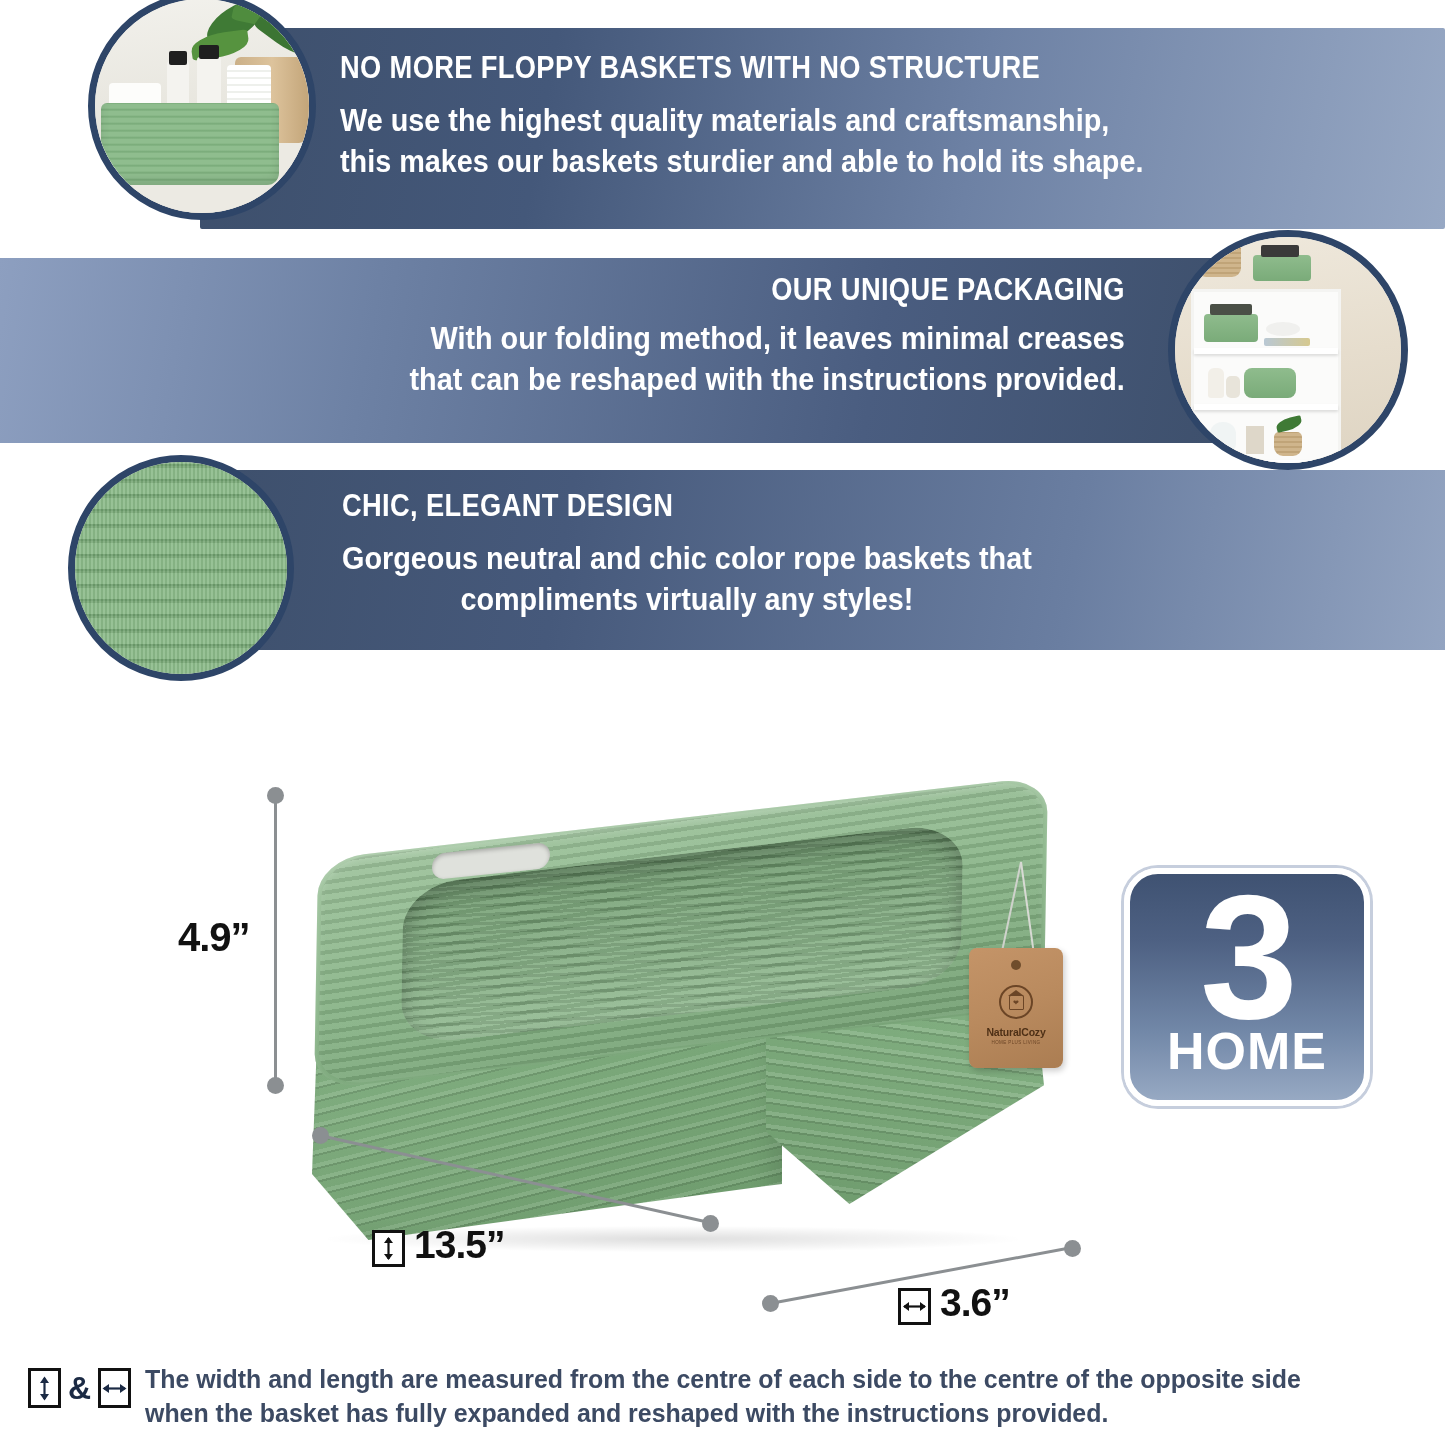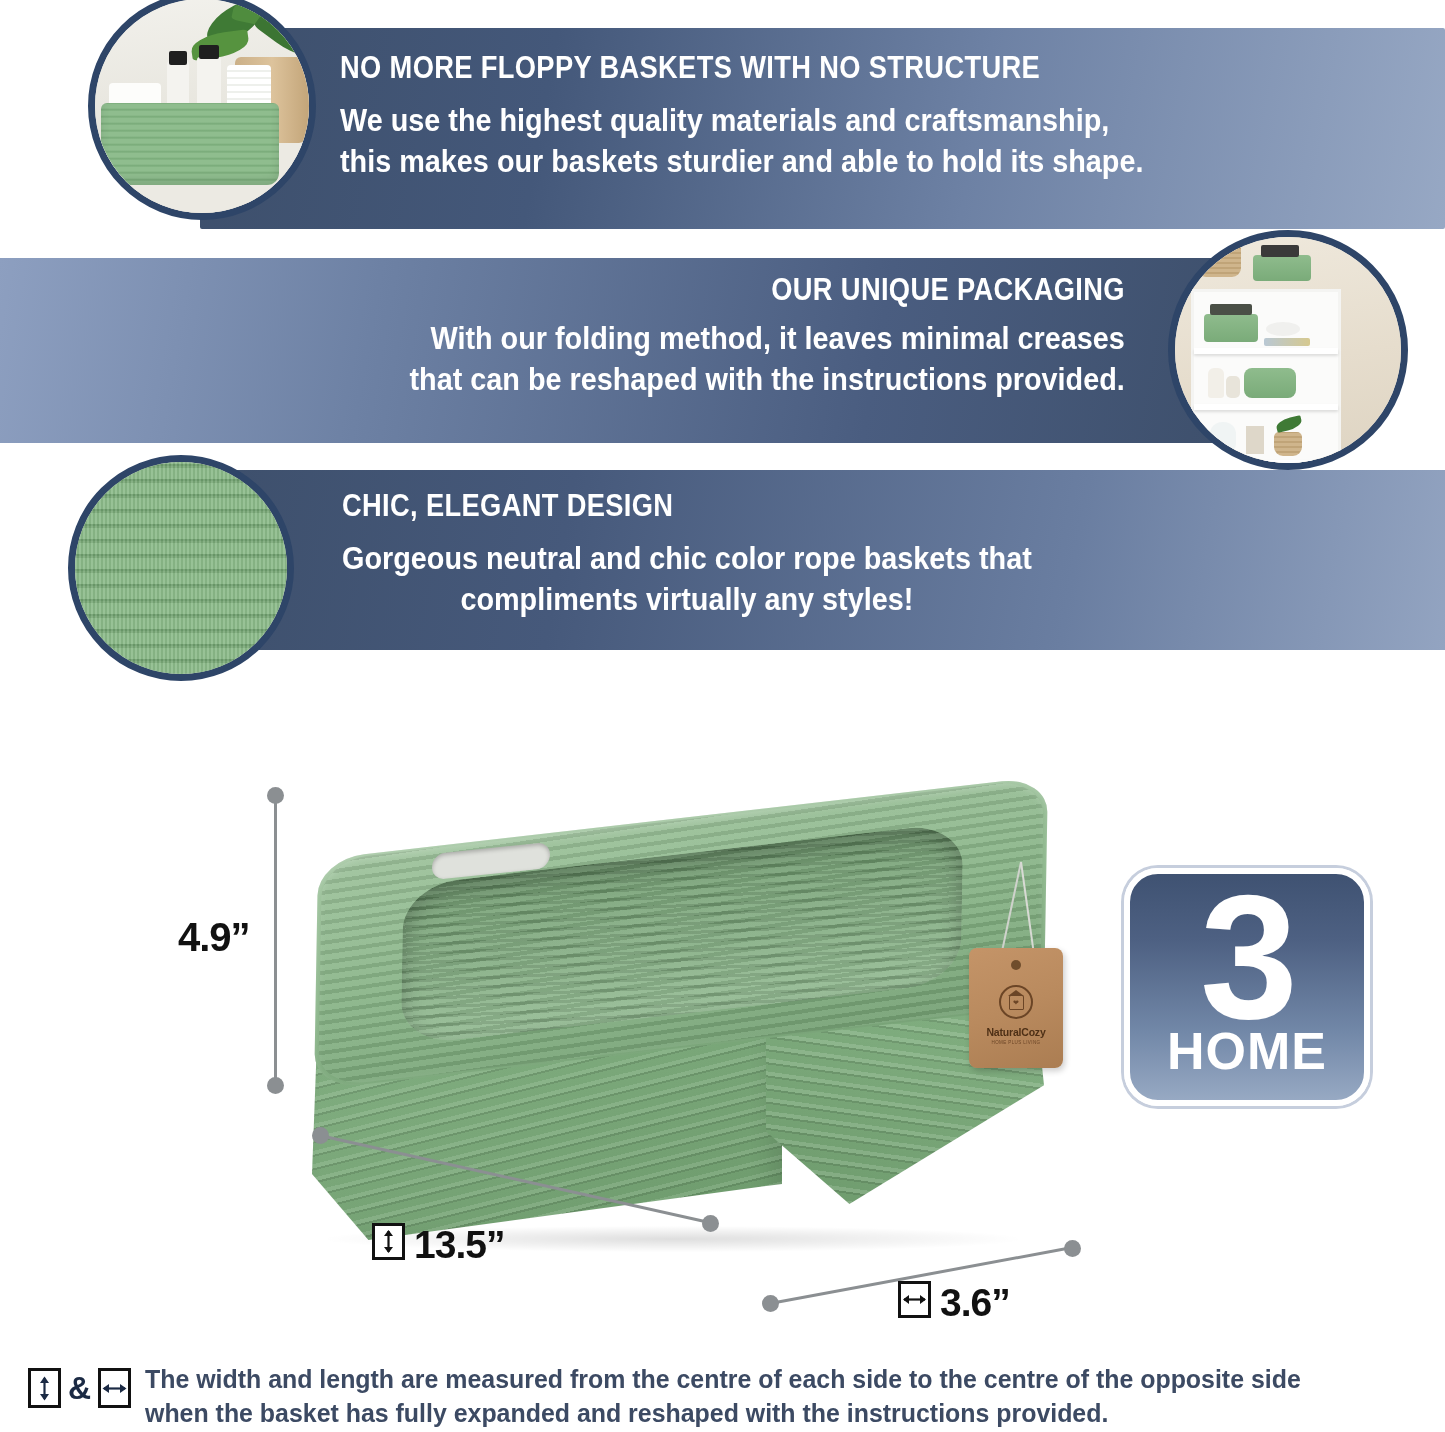--- a/index.html
+++ b/index.html
@@ -263,21 +263,21 @@
 
   .dim-d1 { left: 320px; top: 1134px; width: 407px; height: 3px; transform: rotate(12.6deg); transform-origin: left center; }
   .dim-d1-dot-a { left: 312px; top: 1127px; }
   .dim-d1-dot-b { left: 702px; top: 1215px; }
 
   .dim-d2 { left: 770px; top: 1302px; width: 310px; height: 3px; transform: rotate(-10.5deg); transform-origin: left center; }
   .dim-d2-dot-a { left: 762px; top: 1295px; }
   .dim-d2-dot-b { left: 1064px; top: 1240px; }
 
   .dim-chip {
-    position:absolute; display:flex; align-items:flex-start; gap: 9px;
+    position:absolute; display:flex; align-items:flex-end; gap: 9px;
     font-size: 39px; font-weight: bold; color:#111; letter-spacing:-1px;
   }
   .chip-13 { left: 372px; top: 1223px; }
   .chip-85 { left: 898px; top: 1281px; }
 
   .icon-box {
     width: 33px; height: 37px;
     border: 3px solid #111;
     box-sizing: border-box;
     display:flex; align-items:center; justify-content:center;

